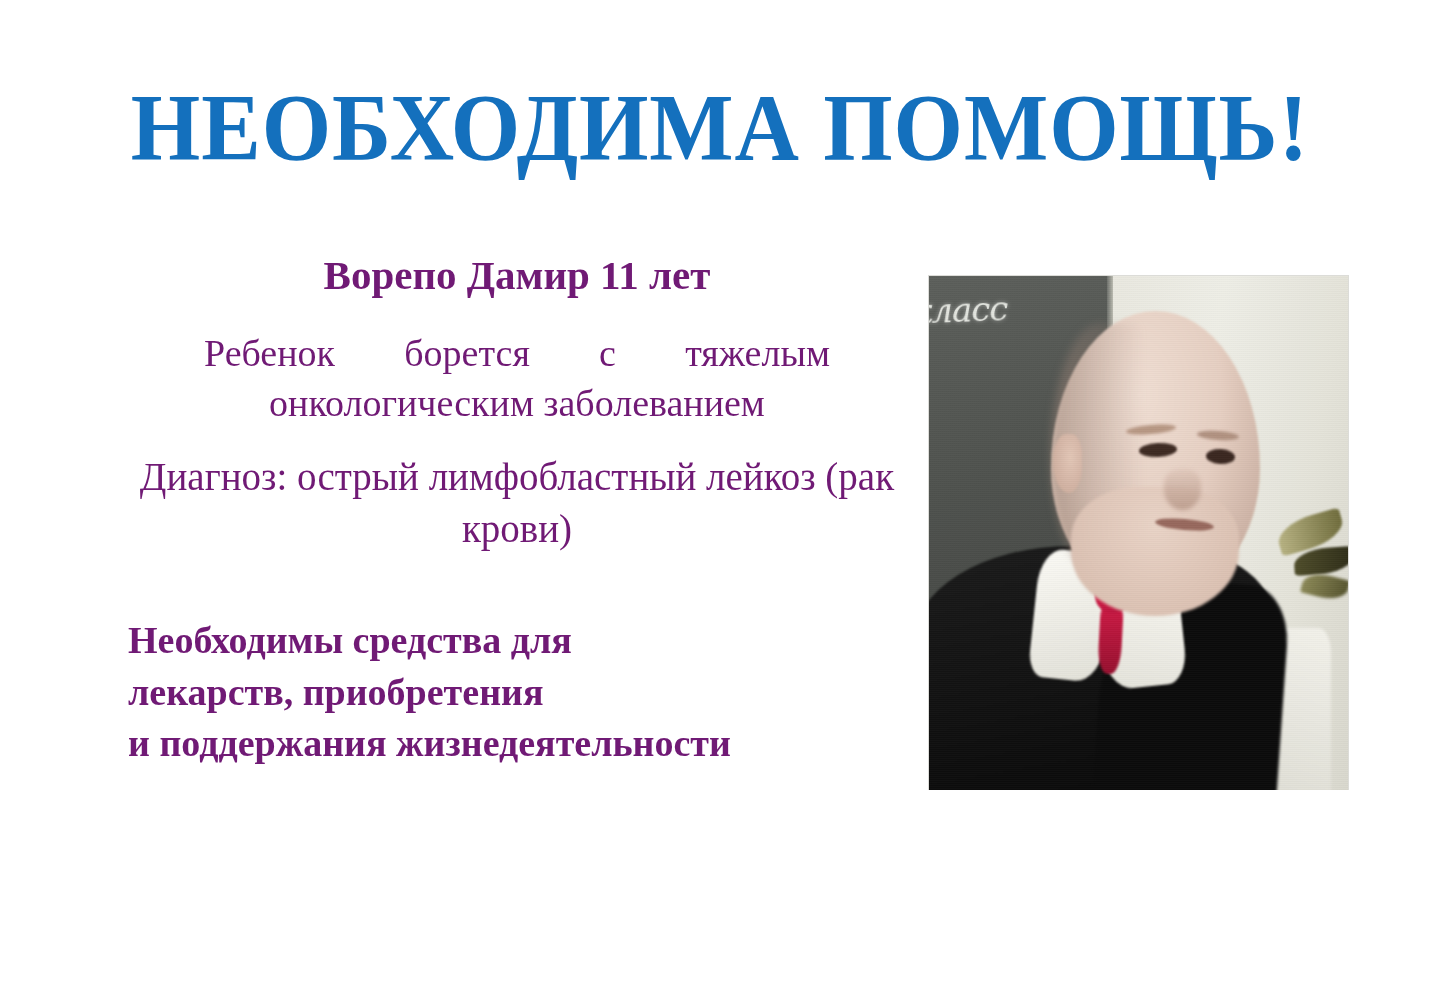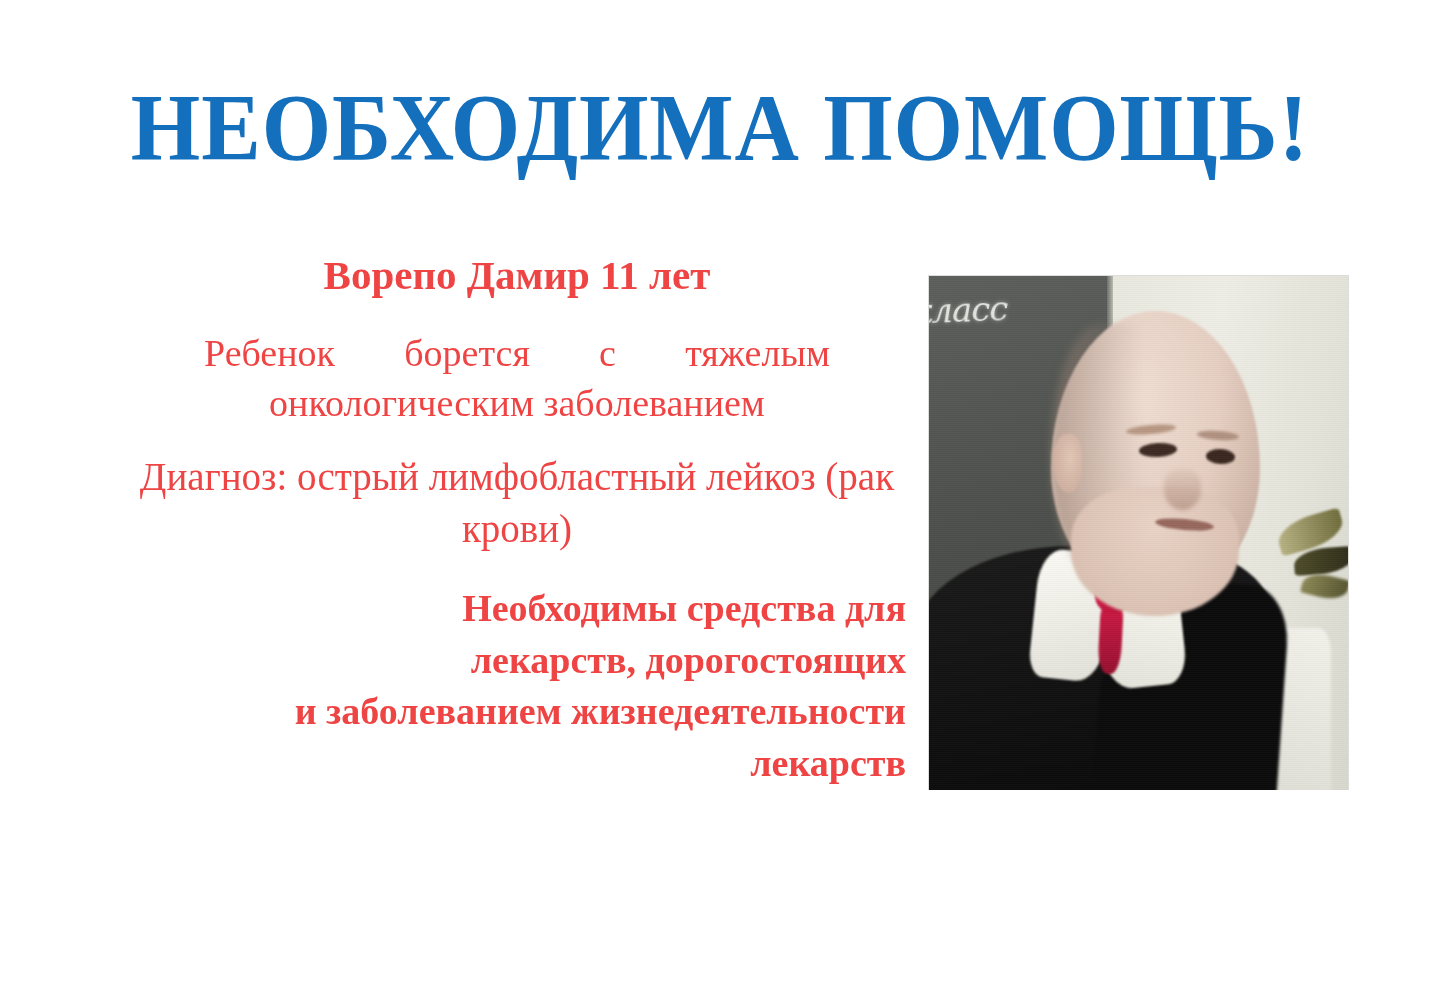--- a/index.html
+++ b/index.html
@@ -40,21 +40,21 @@
   #text-col {
     position: absolute;
     left: 104px;
     top: 252px;
     width: 826px;
     color: #000000;
   }
 
   .para {
     margin: 0;
-    color: #ef4444;
+    color: #701a75;
     font-family: "Liberation Serif", "DejaVu Serif", serif;
   }
 
   #child-name {
     text-align: center;
     font-weight: bold;
     font-size: 41px;
     line-height: 1.16;
     margin-bottom: 28px;
     letter-spacing: 0px;
@@ -66,25 +66,25 @@
     font-size: 38px;
     line-height: 1.34;
     padding: 0 100px;
     margin-bottom: 22px;
   }
 
   #diagnosis {
     text-align: center;
     font-size: 39px;
     line-height: 1.33;
-    margin-bottom: 28px;
+    margin-bottom: 60px;
   }
 
   #needs {
-    text-align: right;
+    text-align: left;
     font-weight: bold;
     font-size: 38px;
     line-height: 1.36;
     padding: 0 24px;
   }
   #needs .nowrapline {
     display: block;
   }
 
   
@@ -382,22 +382,22 @@
   <div id="text-col">
 
     <p class="para" id="child-name">Ворепо Дамир 11 лет</p>
 
     <p class="para" id="condition">Ребенок борется с тяжелым онкологическим заболеванием</p>
 
     <p class="para" id="diagnosis">Диагноз: острый лимфобластный лейкоз (рак крови)</p>
 
     <p class="para" id="needs">
       <span class="nowrapline">Необходимы средства для</span>
-      <span class="nowrapline">лекарств, дорогостоящих</span>
-      <span class="nowrapline">и заболеванием жизнедеятельности</span>
+      <span class="nowrapline">лекарств, приобретения</span>
+      <span class="nowrapline">и поддержания жизнедеятельности</span>
       <span class="nowrapline">лекарств</span>
     </p>
   </div>
 
   <div id="photo-frame">
     <div id="photo">
       <div class="wall"></div>
       <div class="blackboard"></div>
       <div class="blackboard-edge"></div>
       <div class="chalk">класс</div>

